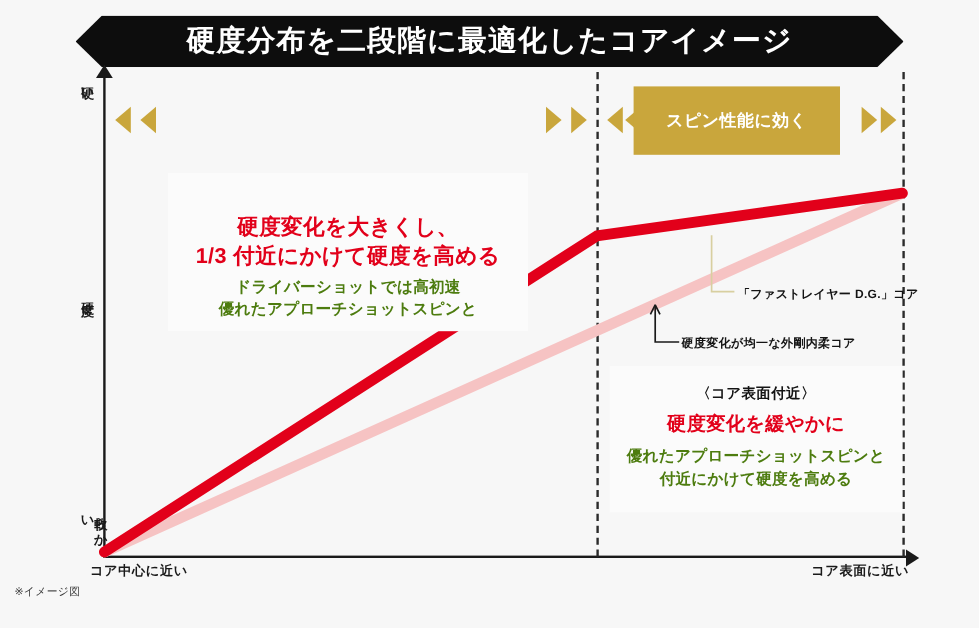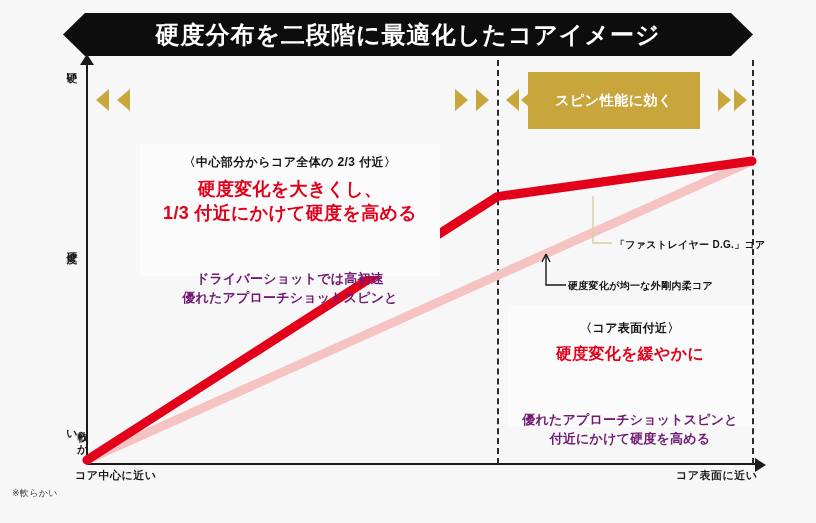--- a/index.html
+++ b/index.html
@@ -78,21 +78,21 @@
   
   .callout{
     position:absolute;background:#fbfbfb;text-align:center;
   }
   .callout-left{left:140px;top:144px;width:300px;height:132px;}
   .callout-right{left:508px;top:305px;width:244px;height:122px;}
 
   .co-small{font-size:12px;font-weight:bold;color:#141414;letter-spacing:0.4px;}
   .co-red{font-size:18px;font-weight:bold;color:#e2001a;line-height:1.35;letter-spacing:0.3px;}
   .co-red-s{font-size:16px;font-weight:bold;color:#e2001a;line-height:1.35;letter-spacing:0.3px;}
-  .co-blk{font-size:13px;font-weight:bold;color:#701a75;line-height:1.45;letter-spacing:0.2px;margin-top:40px;}
+  .co-blk{font-size:13px;font-weight:bold;color:#4d7c0f;line-height:1.45;letter-spacing:0.2px;}
 
   .cl-row1{position:absolute;left:0;top:10px;width:100%;}
   .cl-row2{position:absolute;left:0;top:33px;width:100%;}
   .cl-row3{position:absolute;left:0;top:86px;width:100%;}
 
   .cr-row1{position:absolute;left:0;top:15px;width:100%;}
   .cr-row2{position:absolute;left:0;top:38px;width:100%;}
   .cr-row3{position:absolute;left:0;top:66px;width:100%;}
 
   
@@ -147,21 +147,20 @@
     <polyline id="series-even" fill="none" stroke="#f6c3c3" stroke-width="9" stroke-linecap="round" stroke-linejoin="round" points="87.0,460.0 752.0,161.0"></polyline>
     <polyline id="series-fast" fill="none" stroke="#e2001a" stroke-width="9" stroke-linecap="round" stroke-linejoin="round" points="87.0,460.0 497.3,196.6 752.0,161.0"></polyline>
 
     <path d="M593,196 L593,243 L612,243" fill="none" stroke="#d8cfa0" stroke-width="1.4"></path>
 
     <path d="M546,254 L546,285 L566,285" fill="none" stroke="#1a1a1a" stroke-width="1.4"></path>
     <path d="M546,254 L542,262 M546,254 L550,262" fill="none" stroke="#1a1a1a" stroke-width="1.4"></path>
   </svg>
 
   <div class="callout callout-left">
-    <div class="cl-row1 co-small">〈中心部分からコア全体の 2/3 付近〉</div>
     <div class="cl-row2 co-red">
       <span>硬度変化を大きくし、</span><br>
       <span>1/3 付近にかけて硬度を高める</span>
     </div>
     <div class="cl-row3 co-blk">
       <span>ドライバーショットでは高初速</span><br>
       <span>優れたアプローチショットスピンと</span>
     </div>
   </div>
 
@@ -170,15 +169,15 @@
     <div class="cr-row2 co-red-s">硬度変化を緩やかに</div>
     <div class="cr-row3 co-blk">
       <span>優れたアプローチショットスピンと</span><br>
       <span>付近にかけて硬度を高める</span>
     </div>
   </div>
 
   <div class="anno anno-even">硬度変化が均一な外剛内柔コア</div>
   <div class="anno anno-fast">「ファストレイヤー D.G.」コア</div>
 
-  <div class="footnote">※軟らかい</div>
+  <div class="footnote">※イメージ図</div>
 
 </div>
 
 </body></html>

